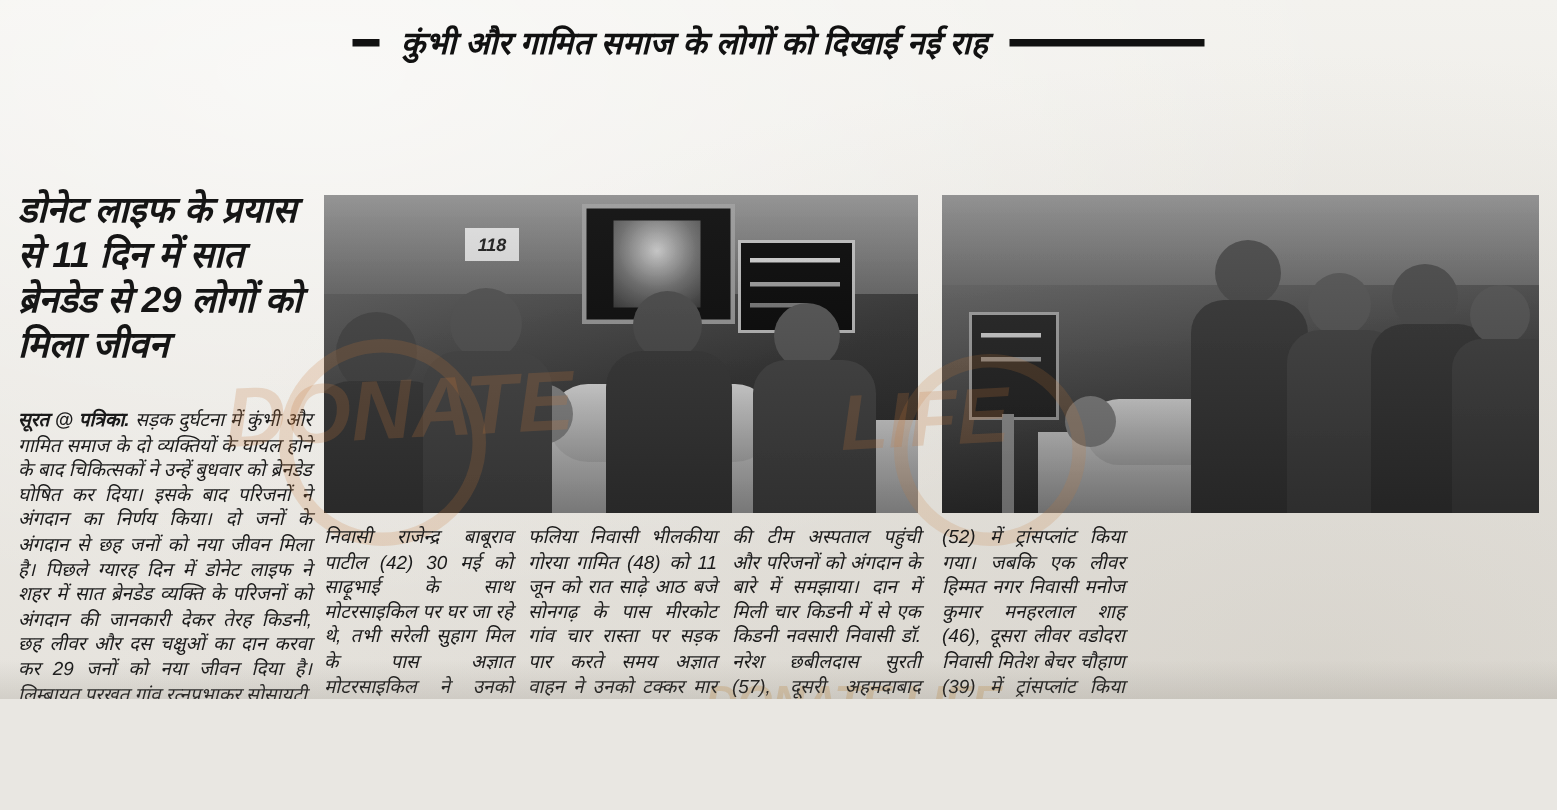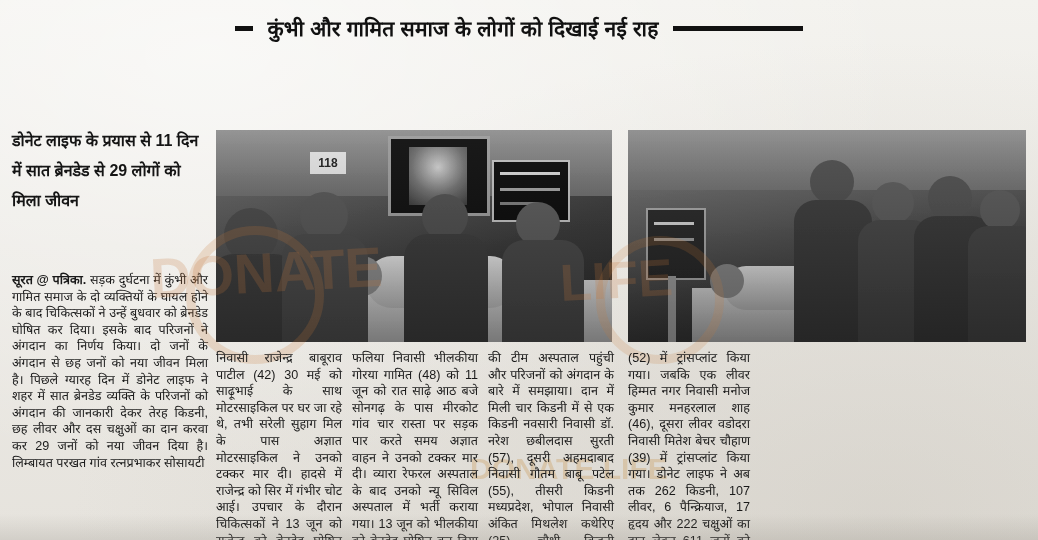--- a/index.html
+++ b/index.html
@@ -6,23 +6,24 @@
     margin: 0;
     padding: 0;
     background: #e9e7e2;
   }
   body {
     font-family: "Liberation Sans", sans-serif;
   }
   #page {
     position: relative;
     width: 1038px;
-    height: 540px;
+    height: 466px;
     background: #efeeea;
     overflow: hidden;
+    font-style: italic;
   }
   
   #paper-texture {
     position: absolute;
     inset: 0;
     background:
       radial-gradient(ellipse at 20% 10%, rgba(255,255,255,0.55), rgba(255,255,255,0) 60%),
       radial-gradient(ellipse at 85% 95%, rgba(190,185,175,0.35), rgba(255,255,255,0) 65%),
       linear-gradient(180deg, #f3f2ee 0%, #eceae5 45%, #e6e3dd 100%);
     pointer-events: none;
@@ -71,21 +72,21 @@
     letter-spacing: -0.5px;
   }
 
   
   #deck {
     position: absolute;
     top: 126px;
     left: 12px;
     width: 196px;
     font-weight: bold;
-    font-size: 16px;
+    font-size: 24px;
     line-height: 30px;
     color: #151515;
   }
 
   
   #lead-column {
     position: absolute;
     top: 272px;
     left: 12px;
     width: 196px;

